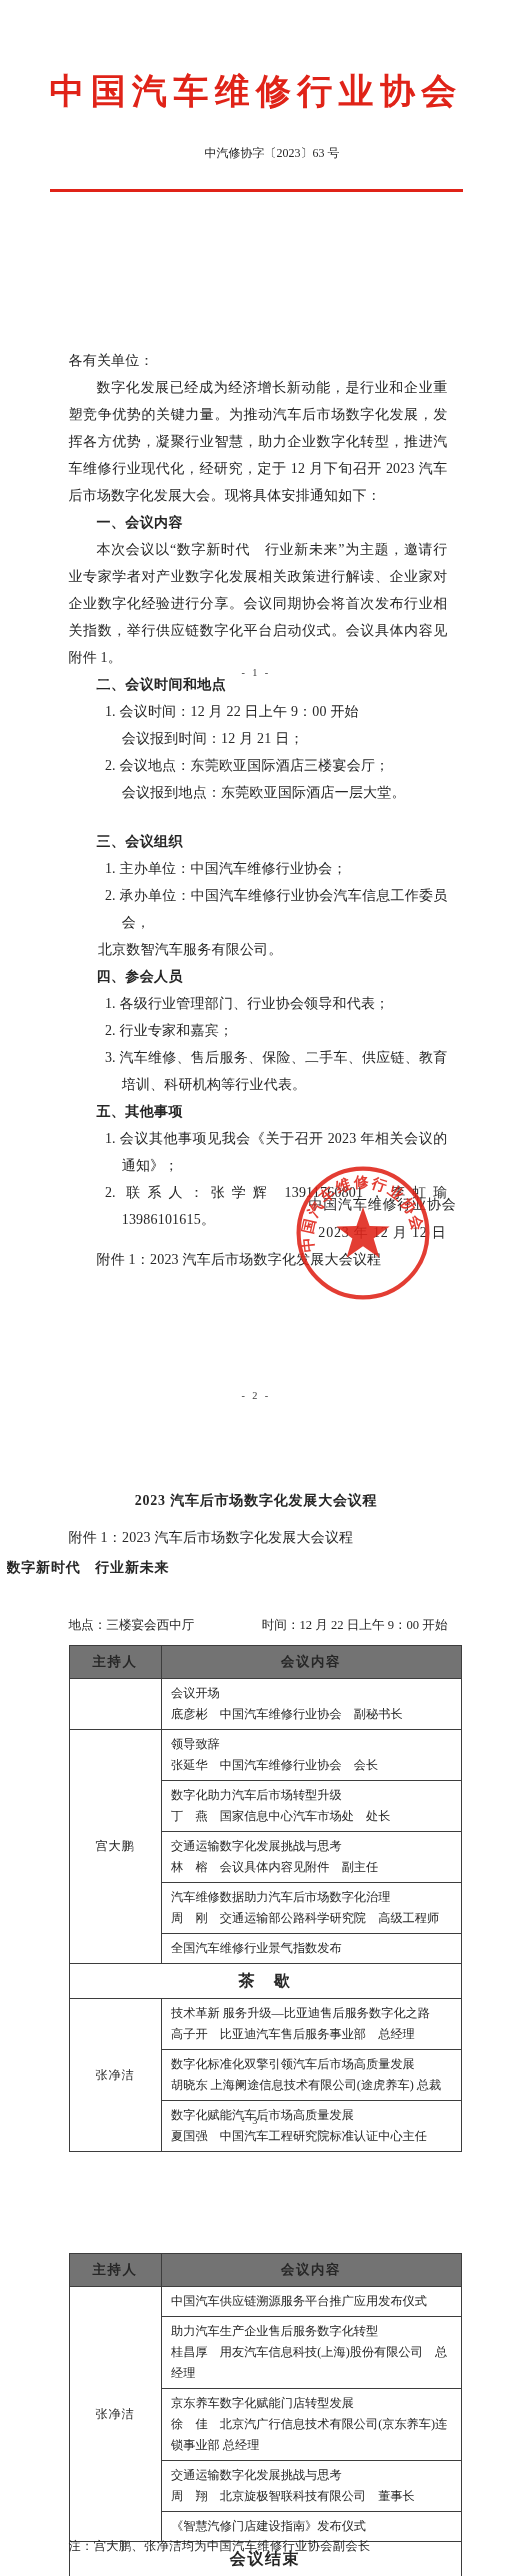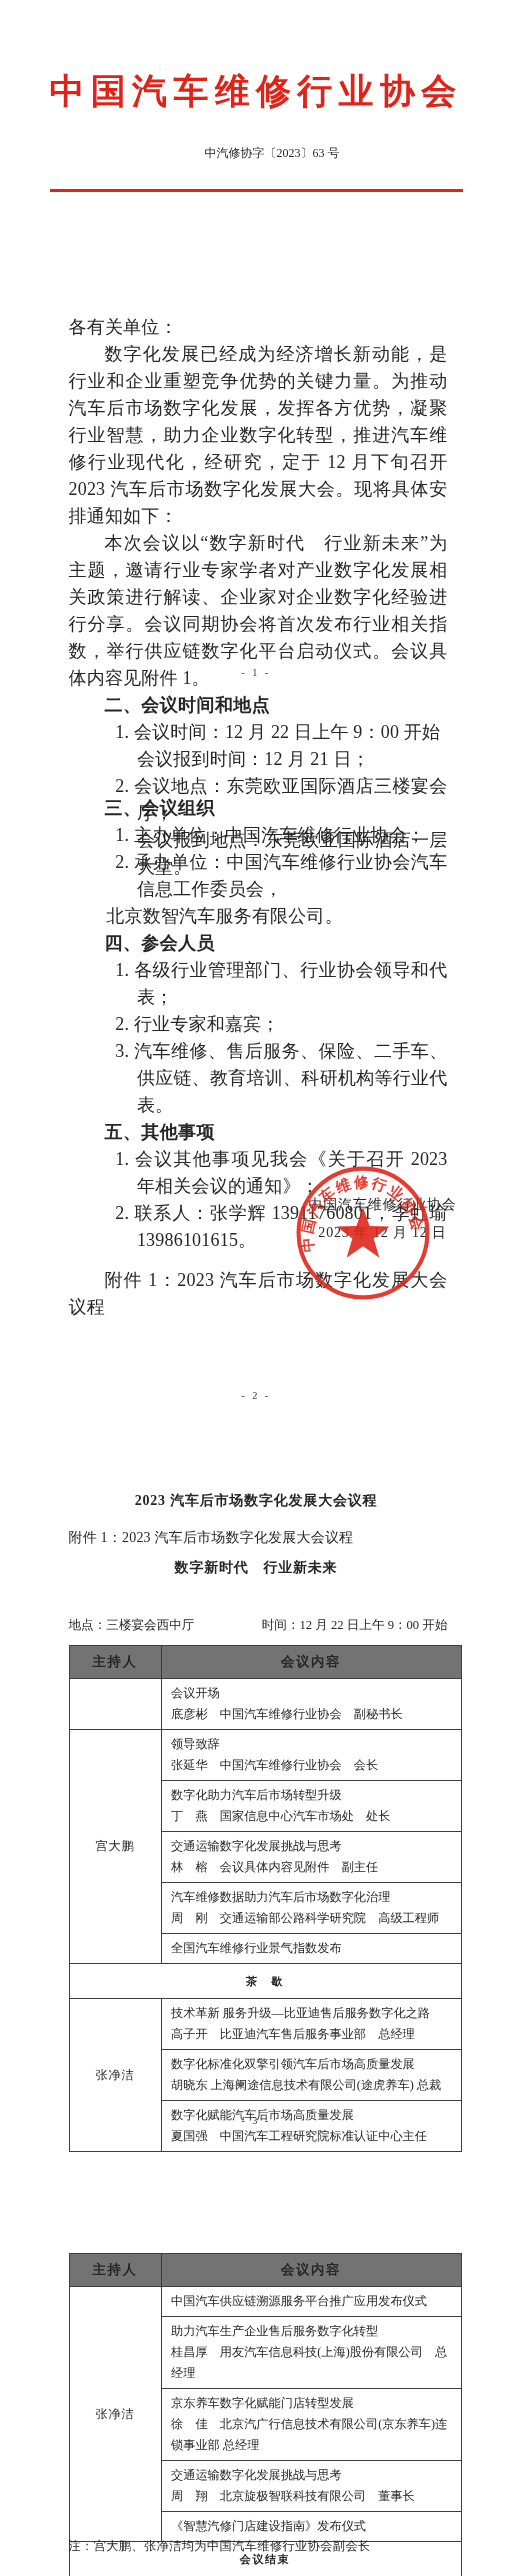--- a/index.html
+++ b/index.html
@@ -16,74 +16,75 @@
     font-family:"Liberation Serif","DejaVu Serif",serif; white-space:nowrap;
   }
   .doc-number { position:absolute; top:145px; left:0; right:0; text-align:center; font-size:12px;margin-left:32px; }
   .red-rule { position:absolute; top:189px; left:43px; right:43px; height:3.2px; background:#e02318; }
 
   .notice-title {
     position:absolute; top:230px; left:0; right:0; text-align:center;
     font-size:18px; font-weight:700; line-height:27px; letter-spacing:0.8px;
   }
 
-  .body-block { position:absolute; left:62px; right:58px; font-size:18px; line-height:27px; text-align:justify; letter-spacing:0.2px; }
+  .body-block { position:absolute; left:62px; right:58px; font-size:14px; line-height:27px; text-align:justify; letter-spacing:0.2px;margin-top:33px; }
   .body-1 { top:314px; }
   .body-2 { top:795px; }
   .para { text-indent:2em; }
   .sec-heading { text-indent:2em; font-weight:700; font-family:"Liberation Sans","DejaVu Sans",sans-serif; letter-spacing:0.4px; }
   .item { padding-left:3.8em; text-indent:-1.2em; }
   .item-cont { padding-left:3.8em; }
   .item-cont2 { padding-left:2.1em; }
   .att-list { margin-top:12.6px; }
   .att-line { text-indent:2em; }
 
   .page-num { position:absolute; left:0; right:0; text-align:center; font-size:10.3px; letter-spacing:2.4px; color:#3c3c3c; }
   .pn1 { top:667px; } .pn2 { top:1390px; } .pn3 { top:2115px; }
 
   .signature { position:absolute; top:1191px; right:49px; text-align:center; font-size:14px; line-height:28px; letter-spacing:0.8px; }
   .seal { position:absolute; top:1163px; left:286px; width:140px; height:140px; opacity:0.88; }
 
   .att-label { position:absolute; top:1529px; left:62px; font-size:14px; letter-spacing:0.2px; }
-  .agenda-slogan { position:absolute; top:1559px; left:0; right:0; text-align:center; font-size:14px; font-weight:700; letter-spacing:0.8px; }
+  .agenda-slogan { position:absolute; top:1559px; left:0; right:0; font-size:14px; font-weight:700; letter-spacing:0.8px; }
   .agenda-title  { position:absolute; top:1492px; left:0; right:0; text-align:center; font-size:14px; font-weight:700; letter-spacing:0.8px; }
   .loc-time { position:absolute; top:1617px; left:62px; right:58px; display:flex; justify-content:space-between; font-size:12.6px; }
 
   table.agenda { position:absolute; left:62px; width:393px; border-collapse:collapse; table-layout:fixed; }
   .tbl-1 { top:1645px; } .tbl-2 { top:2253px; }
   table.agenda th, table.agenda td { border:1.3px solid #3d3d3d; }
   table.agenda { border:1.6px solid #333; }
   th.hdr {
     background:#737373; font-family:"Liberation Sans","DejaVu Sans",sans-serif;
     font-size:13.4px; font-weight:700; height:33px; letter-spacing:1.6px; text-align:center;
   }
   col.col-host { width:92px; }
   td.host-cell { text-align:center; vertical-align:middle; font-size:12.2px; letter-spacing:0.8px; }
   td.content-cell { padding:4px 9.5px; font-size:12.2px; line-height:21px; vertical-align:middle; }
   td.content-cell .row-title { }
   td.content-cell .row-speaker { }
-  tr.band-row td { text-align:center; font-weight:700; font-size:11px; height:35px;
+  tr.band-row td { text-align:center; font-weight:700; font-size:16px; height:35px;
     font-family:"Liberation Sans","DejaVu Sans",sans-serif; letter-spacing:1.6px; }
   .closing-row td { height:41px; }
 
   .foot-note { position:absolute; top:2538px; left:62px; right:58px; font-size:12.2px; letter-spacing:0.4px; }
 </style>
 </head>
 <body>
 
 <div class="doc">
 
   <div class="org-name">中国汽车维修行业协会</div>
   <div class="doc-number">中汽修协字〔2023〕63 号</div>
   <div class="red-rule"></div>
 
 
   <div class="body-block body-1">
     <div>各有关单位：</div>
     <div class="para">数字化发展已经成为经济增长新动能，是行业和企业重塑竞争优势的关键力量。为推动汽车后市场数字化发展，发挥各方优势，凝聚行业智慧，助力企业数字化转型，推进汽车维修行业现代化，经研究，定于 12 月下旬召开 2023 汽车后市场数字化发展大会。现将具体安排通知如下：</div>
+    <div class="sec-heading">一、会议内容</div>
     <div class="para">本次会议以“数字新时代　行业新未来”为主题，邀请行业专家学者对产业数字化发展相关政策进行解读、企业家对企业数字化经验进行分享。会议同期协会将首次发布行业相关指数，举行供应链数字化平台启动仪式。会议具体内容见附件 1。</div>
     <div class="sec-heading">二、会议时间和地点</div>
     <div class="item">1. 会议时间：12 月 22 日上午 9：00 开始</div>
     <div class="item-cont">会议报到时间：12 月 21 日；</div>
     <div class="item">2. 会议地点：东莞欧亚国际酒店三楼宴会厅；</div>
     <div class="item-cont">会议报到地点：东莞欧亚国际酒店一层大堂。</div>
   </div>
 
   <div class="page-num pn1">- 1 -</div>
 

